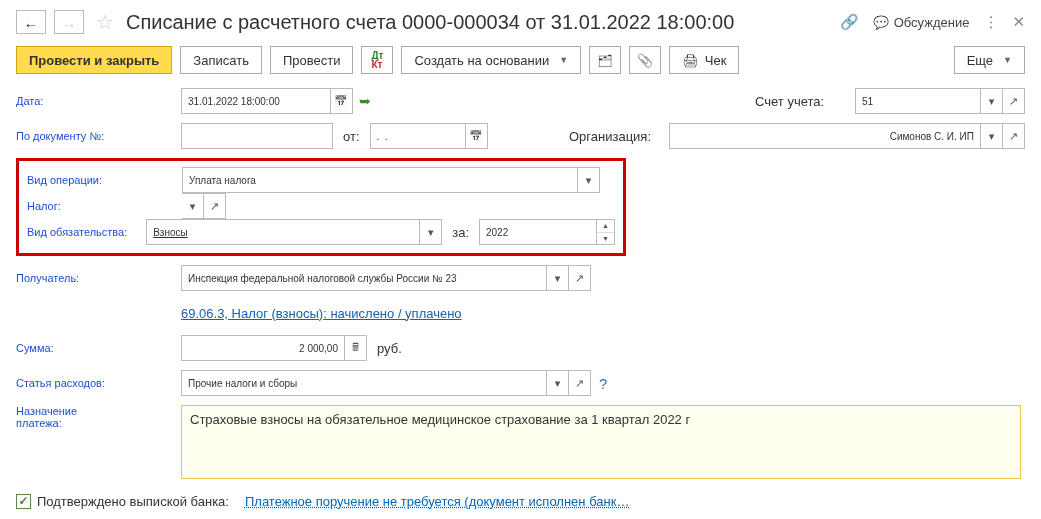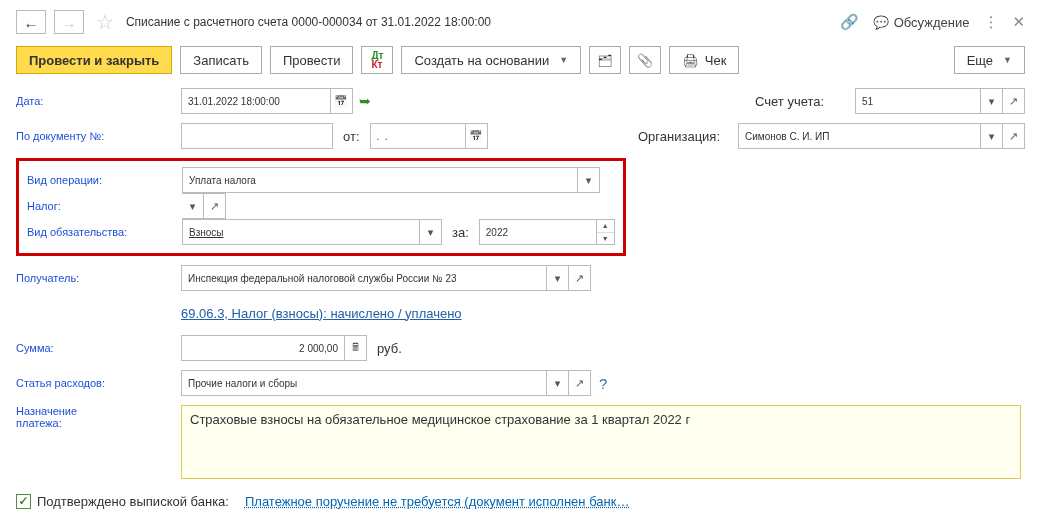--- a/index.html
+++ b/index.html
@@ -8,21 +8,21 @@
     font-size: 13px; color: #333; background: #fff; width: 1041px;
   }
   .header-row { display: flex; align-items: center; gap: 8px; margin-bottom: 12px; }
   .nav-btn {
     width: 30px; height: 24px; border: 1px solid #bbb; background: #fff;
     display: inline-flex; align-items: center; justify-content: center;
     cursor: pointer; font-size: 15px; color: #333;
   }
   .nav-btn.disabled { color: #ccc; }
   .star-icon { font-size: 20px; color: #ccc; margin: 0 4px; }
-  .page-title { font-size: 12px; font-weight: 400; color: #333; flex: 1; }
+  .page-title { font-size: 20px; font-weight: 400; color: #333; flex: 1; }
   .header-right { display: flex; align-items: center; gap: 14px; color: #888; }
   .header-icon { font-size: 15px; cursor: pointer; color: #888; }
   .discuss { display: flex; align-items: center; gap: 4px; cursor: pointer; font-size: 13px; color: #444; }
   .toolbar { display: flex; align-items: center; gap: 8px; margin-bottom: 14px; }
   .btn {
     border: 1px solid #aaa; background: #fff; padding: 5px 12px;
     font-size: 13px; cursor: pointer; display: inline-flex;
     align-items: center; gap: 6px; height: 28px; color: #333;
   }
   .btn.primary { background: #ffdb4d; border-color: #d4a80a; font-weight: bold; }
@@ -151,21 +151,21 @@
       <input class="input" style="width: 152px;" value="">
       <span class="mid-label">от:</span>
       <input class="input" style="width: 96px;" value=".  .">
       <span class="input-btn">
           <span class="calendar-icon"></span>
         </span>
     </div>
     <div class="col2">
       <div class="label2">Организация:</div>
       <div class="field-group">
-        <input class="input" style="width: 243px;" value="Симонов С. И. ИП">
+        <input class="input" style="width: 312px; text-align: right;" value="Симонов С. И. ИП">
         <span class="input-btn">▾</span>
         <span class="input-btn">↗</span>
       </div>
     </div>
   </div>
 
   <div class="red-frame">
     <div class="row">
       <div class="label" style="width:155px">Вид операции:</div>
       <div class="field-group">
@@ -176,21 +176,21 @@
     <div class="row">
       <div class="label" style="width:155px">Налог:</div>
       <div class="field-group">
         <span class="input-btn">▾</span>
         <span class="input-btn">↗</span>
       </div>
     </div>
     <div class="row">
       <div class="label" style="width:155px">Вид обязательства:</div>
       <div class="field-group">
-        <input class="input" style="width: 238px; text-decoration: underline;" value="Взносы">
+        <input class="input" style="width: 274px; text-decoration: underline;" value="Взносы">
         <span class="input-btn">▾</span>
         <span class="mid-label">за:</span>
         <input class="input" style="width: 118px;" value="2022">
         <div class="spinner-btns">
             <span>▲</span>
             <span>▼</span>
           </div>
       </div>
     </div>
   </div>

